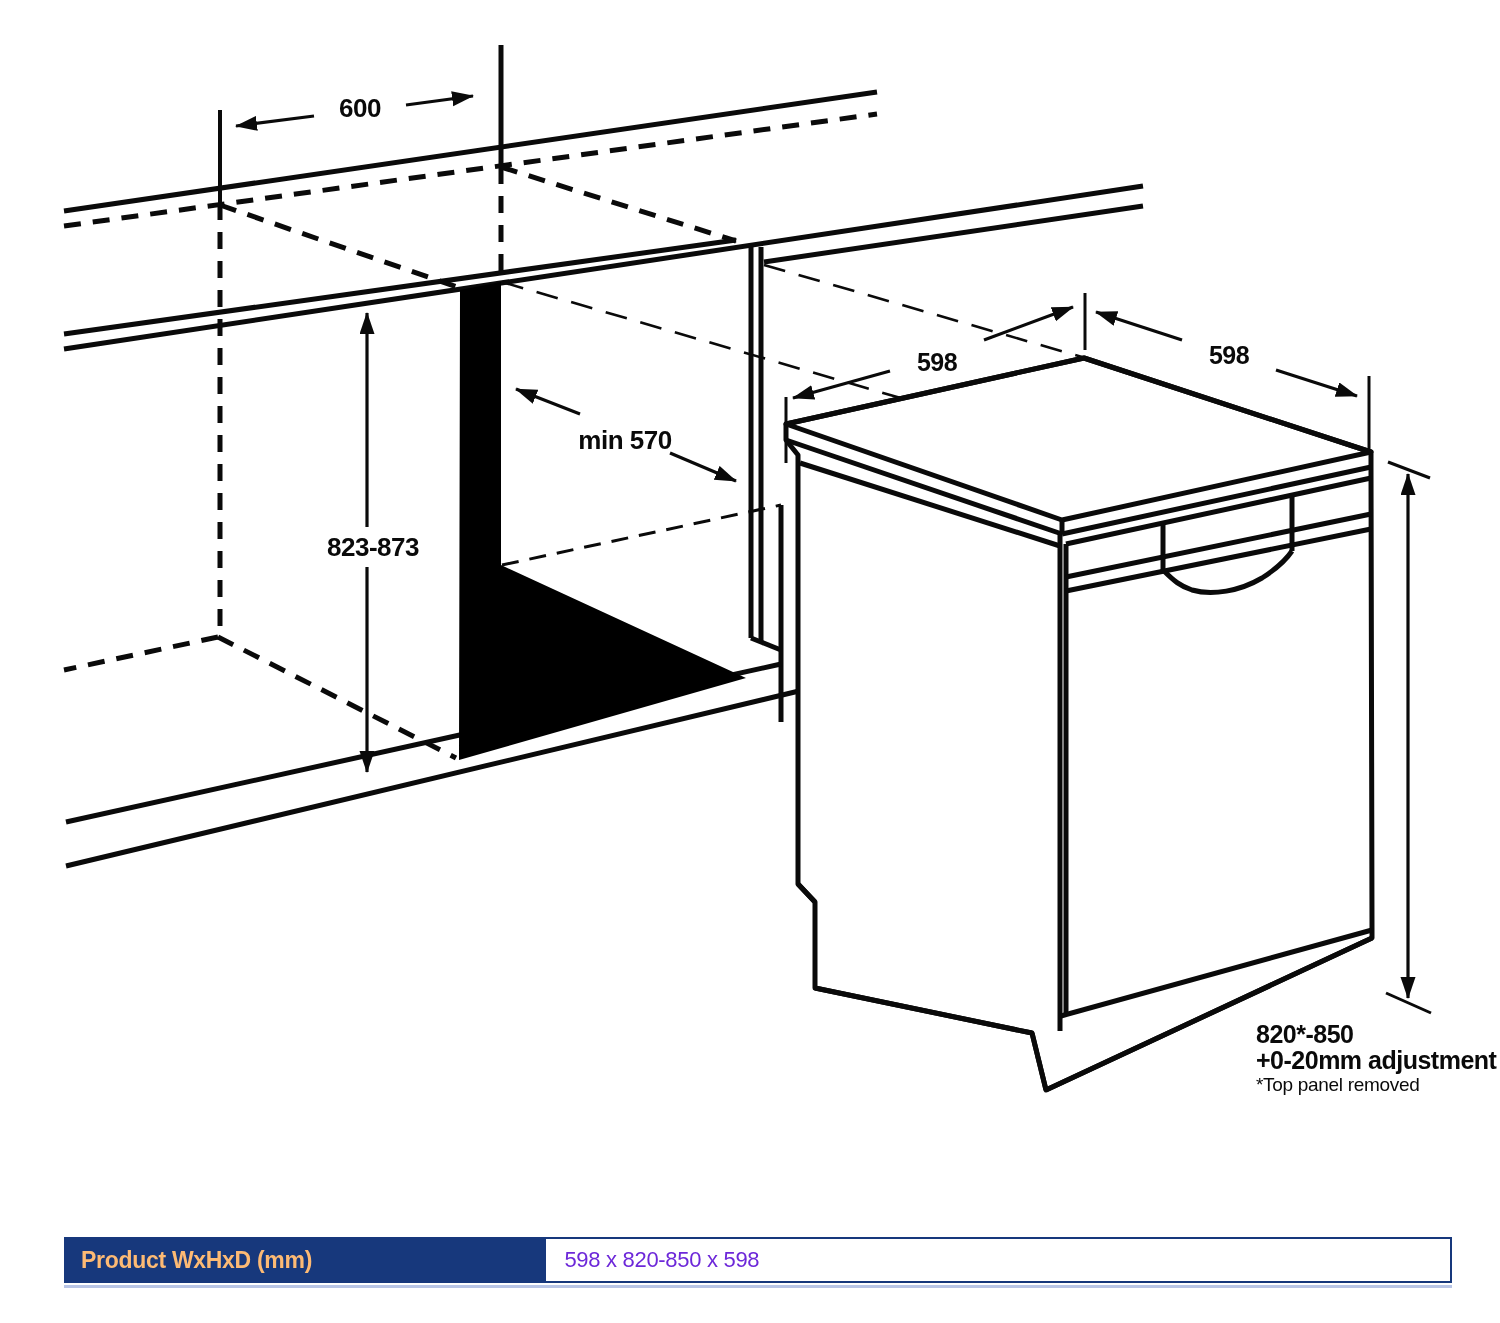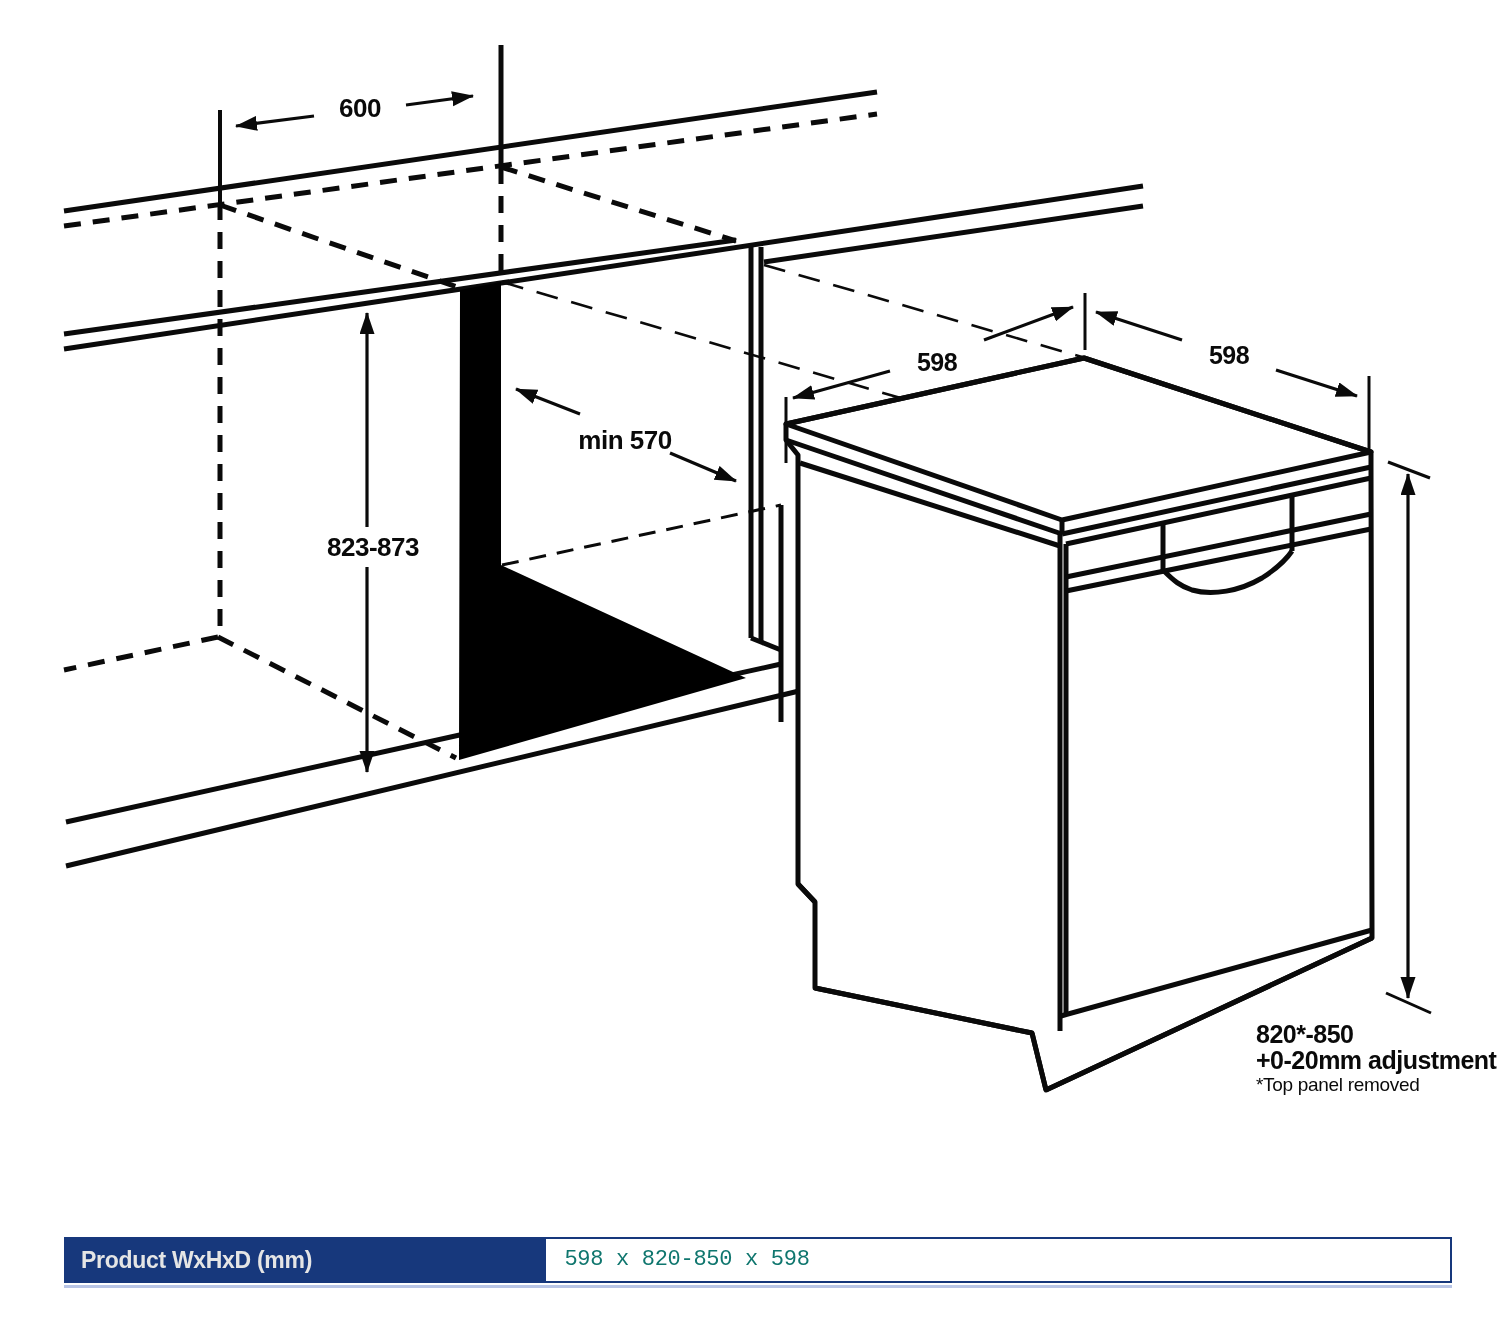--- a/index.html
+++ b/index.html
@@ -6,25 +6,25 @@
   .stage{position:relative;width:1500px;height:1323px;background:#ffffff;overflow:hidden;
          font-family:"Liberation Sans",sans-serif;margin-left:24px;}
   .stage svg{position:absolute;left:0;top:0;}
   
   .dim{font-family:"Liberation Sans",sans-serif;font-weight:bold;font-size:26px;fill:#0a0a0a;letter-spacing:-0.5px;}
   .dim-sm{font-family:"Liberation Sans",sans-serif;font-weight:bold;font-size:25px;fill:#0a0a0a;letter-spacing:-0.5px;}
   .note{font-family:"Liberation Sans",sans-serif;font-weight:normal;font-size:19px;fill:#0a0a0a;letter-spacing:-0.3px;}
   
   .spec-table{position:absolute;left:40px;top:1237px;width:1388px;}
   .spec-row{display:flex;height:46px;}
-  .spec-label{width:532px;box-sizing:border-box;background:#17387c;color:#e5e5e5;
+  .spec-label{width:532px;box-sizing:border-box;background:#17387c;color:#fdba74;
               font-weight:bold;font-size:23px;line-height:46px;padding-left:17px;letter-spacing:-0.3px;}
-  .spec-value{width:1000px;box-sizing:border-box;background:#ffffff;color:#0f766e;
+  .spec-value{width:1000px;box-sizing:border-box;background:#ffffff;color:#6d28d9;
               border:2px solid #17387c;border-left:none;font-size:22px;line-height:42px;
-              padding-left:18px;letter-spacing:-0.3px;font-family:Liberation Mono, monospace;}
+              padding-left:18px;letter-spacing:-0.3px;}
   .spec-underline{margin-top:2px;height:3px;background:#b8c5e6;}
 </style>
 </head>
 <body>
 
 <div class="stage">
 
 <svg width="1500" height="1230" viewBox="0 0 1500 1230">
   <defs>
     <marker id="arr" orient="auto" markerUnits="userSpaceOnUse" markerWidth="24" markerHeight="17" refX="21" refY="7.5">

